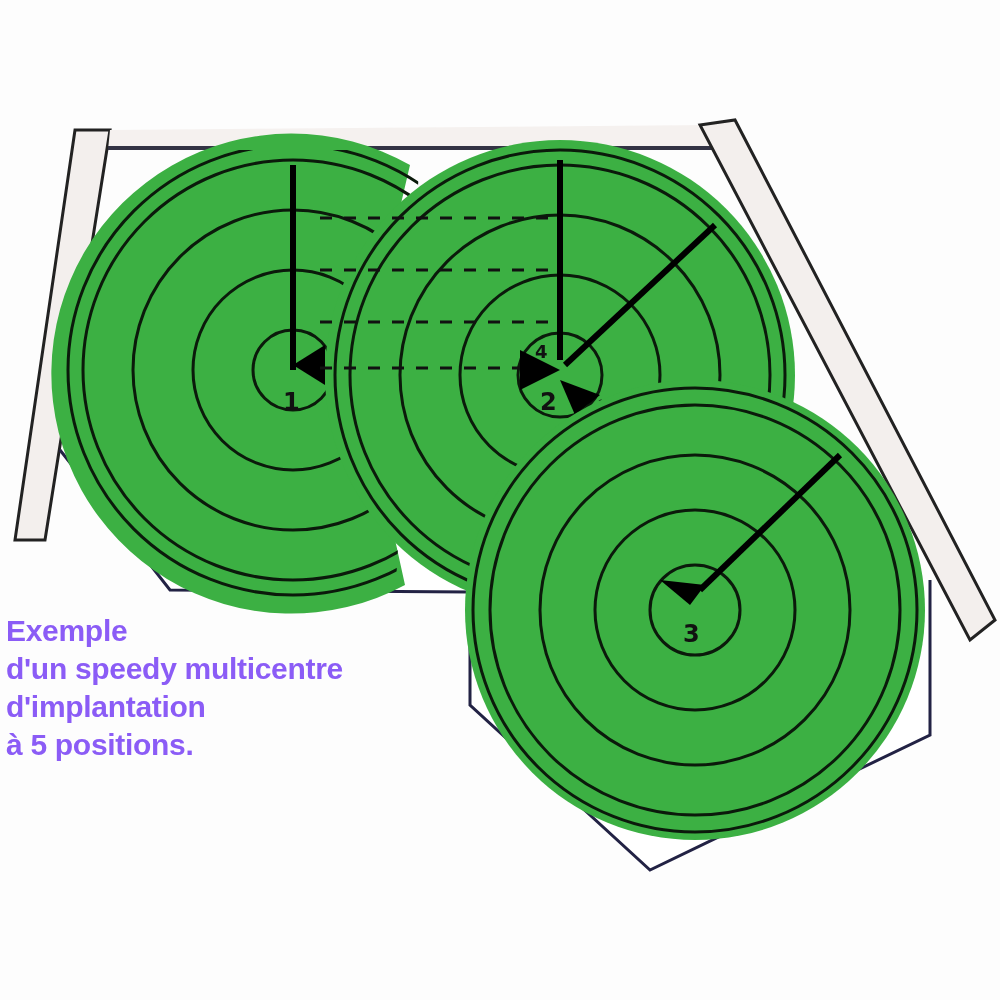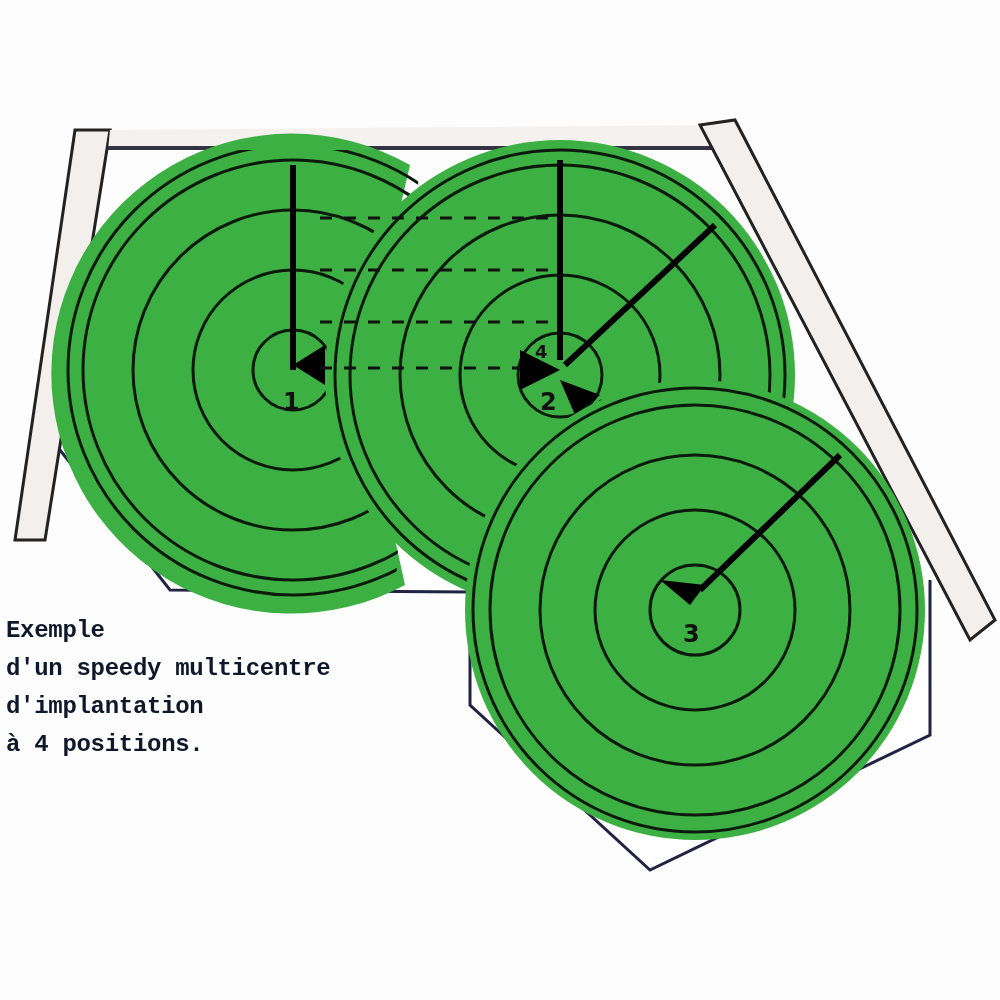--- a/index.html
+++ b/index.html
@@ -1,21 +1,21 @@
 <!DOCTYPE html>
 <html><head>
 <meta charset="utf-8">
 <style>
   html, body { margin: 0; padding: 0; background: #ffffff; }
   #stage { position: relative; width: 1000px; height: 1000px; overflow: hidden; background: #fdfdfd; }
   svg.diagram { position: absolute; left: 0; top: 0; }
   .caption {
     position: absolute; left: 6px; top: 612px;
-    font-family: Liberation Mono, monospace; font-weight: bold;
-    font-size: 24px; line-height: 38px; color: #0f172a; letter-spacing: -0.3px;
+    font-family: Liberation Sans, sans-serif; font-weight: bold;
+    font-size: 30px; line-height: 38px; color: #8b5cf6; letter-spacing: -0.3px;
   }
   .caption div { white-space: nowrap; }
   .pos-label { font-family: "DejaVu Sans", sans-serif; font-weight: bold; font-size: 24px; fill: #111; }
 </style>
 </head>
 <body>
 
 <div id="stage">
   <svg class="diagram" width="1000" height="1000" viewBox="0 0 1000 1000">
     <defs>
@@ -83,15 +83,15 @@
       <line x1="700" y1="590" x2="840" y2="455" stroke="#000" stroke-width="6"></line>
       <polygon points="660,580 705,585 690,605" fill="#000"></polygon>
       <text class="pos-label" x="683" y="642">3</text>
     </g>
   </svg>
 
   <div class="caption">
     <div>Exemple</div>
     <div>d'un speedy multicentre</div>
     <div>d'implantation</div>
-    <div>à 4 positions.</div>
+    <div>à 5 positions.</div>
   </div>
 </div>
 
 </body></html>

